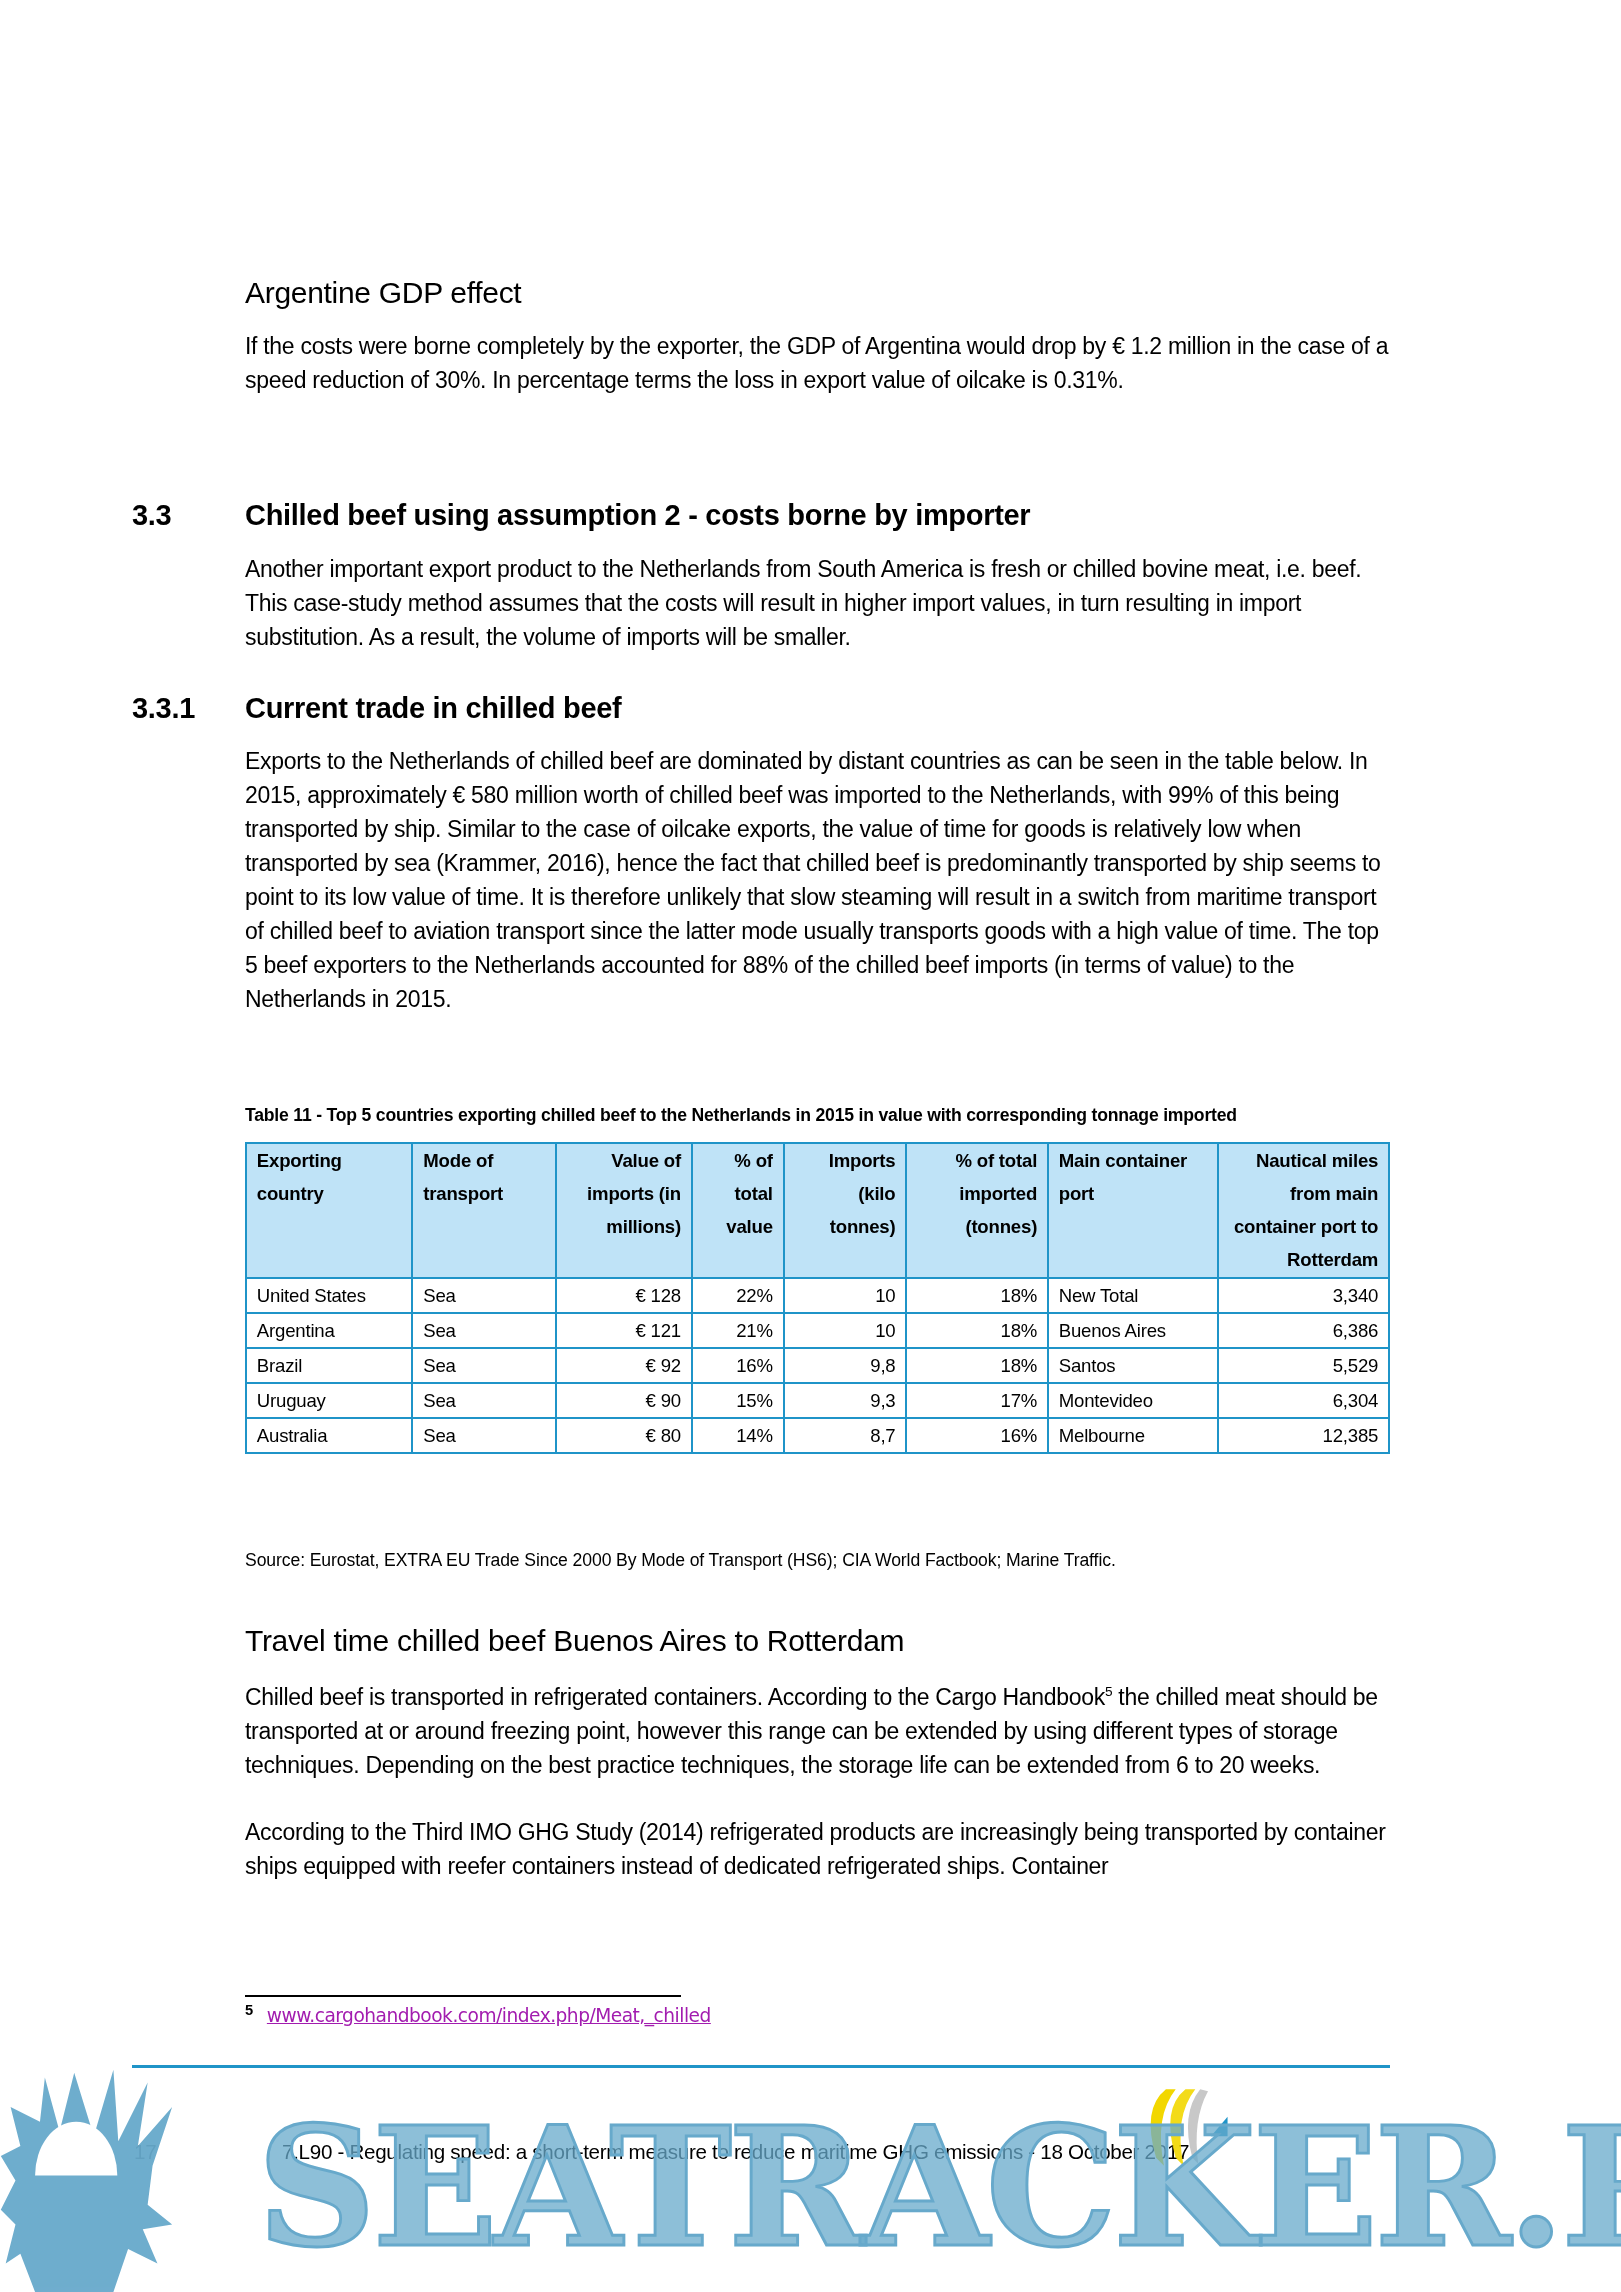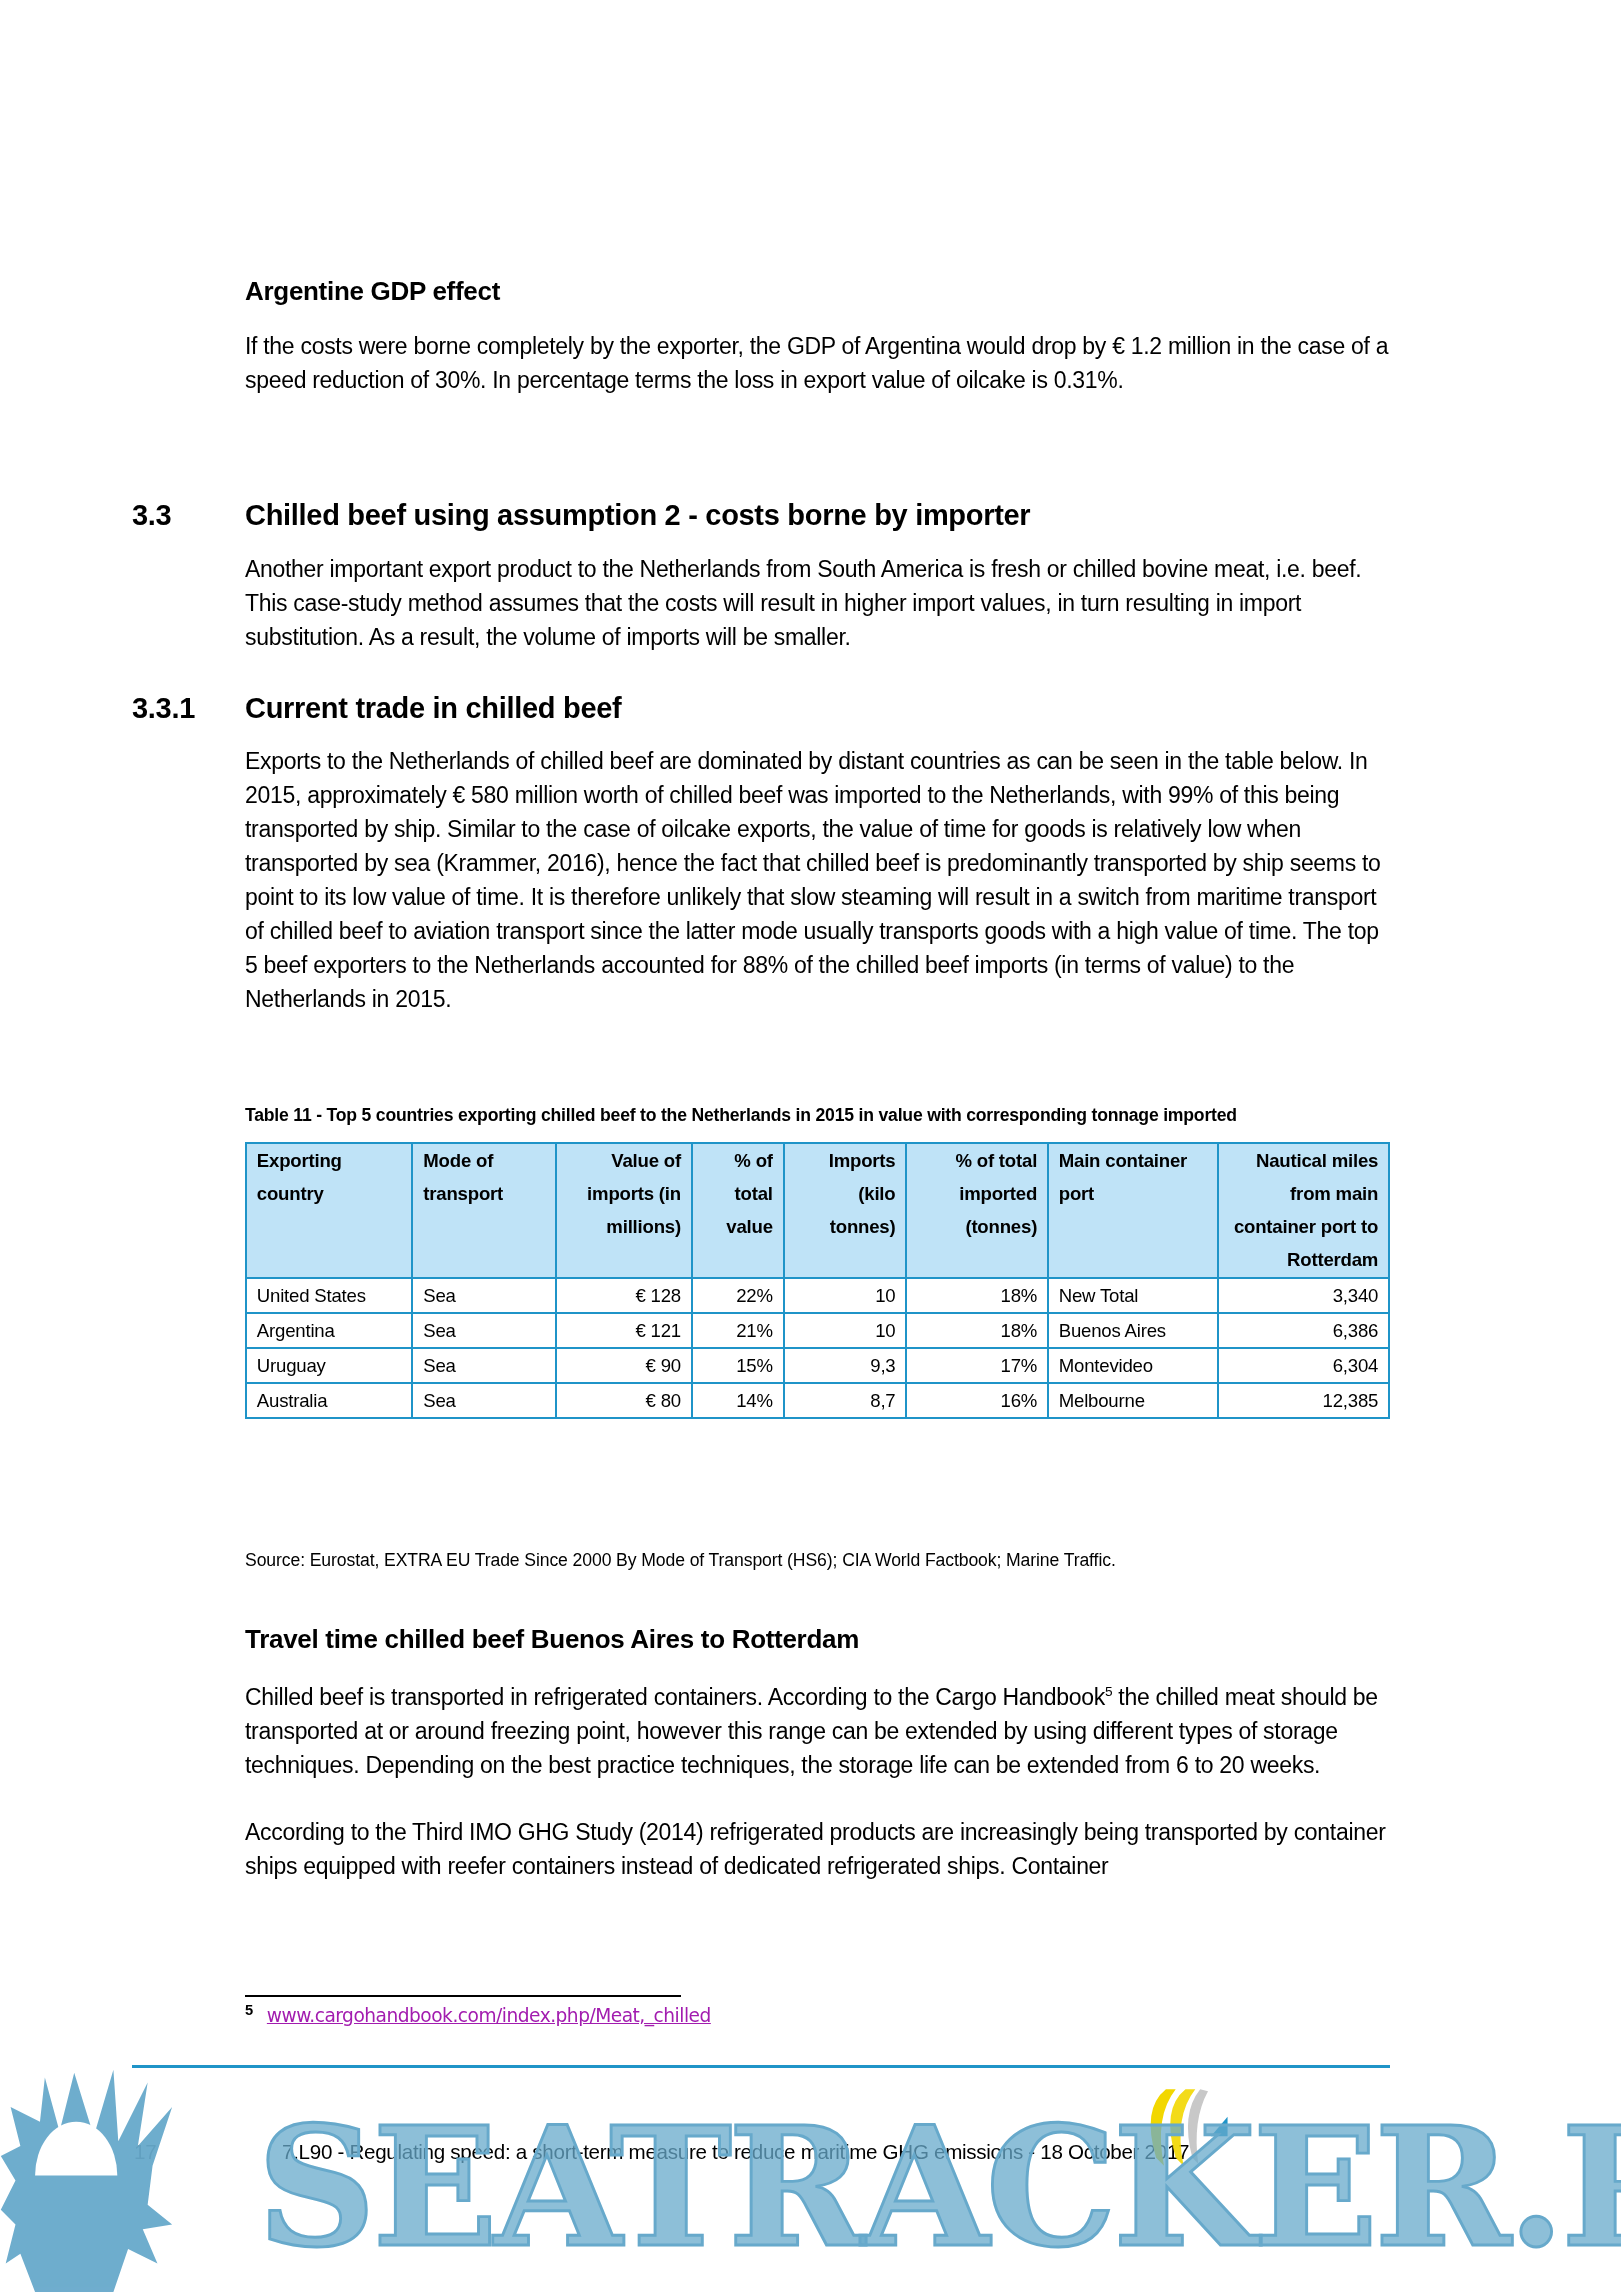--- a/index.html
+++ b/index.html
@@ -1,19 +1,19 @@
 <!DOCTYPE html>
 <html><head>
 <meta charset="utf-8">
 <style>
   html, body { margin: 0; padding: 0; background: #ffffff; }
   body { width: 1621px; height: 2293px; position: relative; overflow: hidden;
          font-family: "Liberation Sans", "DejaVu Sans", sans-serif; color: #000; }
   .abs { position: absolute; }
-  .h3 { font-size: 26px; font-weight: bold; letter-spacing: -0.3px; }
+  .h3 { font-size: 30px; font-weight: normal; letter-spacing: -0.3px; }
   .h2 { font-size: 29px; font-weight: bold; letter-spacing: -0.3px; }
   .num { position: absolute; left: 0; }
   .para { font-size: 23px; line-height: 34px; letter-spacing: -0.3px; width: 1157px; }
   .para p { margin: 0; }
   .caption { font-size: 17.6px; font-weight: bold; letter-spacing: -0.2px; }
   table.data { position: absolute; left: 245px; top: 1142px; width: 1145px;
                border-collapse: collapse; font-size: 18.6px; letter-spacing: -0.2px; }
   table.data th, table.data td { border: 2.9px solid #1f94c8; padding: 0 9.8px; vertical-align: top; }
   table.data th { background: #bfe3f7; font-weight: bold; line-height: 33px; height: 133px; font-size: 18.6px; }
   table.data td { line-height: 33px; height: 29px; }
@@ -95,20 +95,30 @@
       <td class="l">Argentina</td>
       <td class="l">Sea</td>
       <td class="r">€ 121</td>
       <td class="r">21%</td>
       <td class="r">10</td>
       <td class="r">18%</td>
       <td class="l">Buenos Aires</td>
       <td class="r">6,386</td>
     </tr>
     <tr>
+      <td class="l">Brazil</td>
+      <td class="l">Sea</td>
+      <td class="r">€ 92</td>
+      <td class="r">16%</td>
+      <td class="r">9,8</td>
+      <td class="r">18%</td>
+      <td class="l">Santos</td>
+      <td class="r">5,529</td>
+    </tr>
+    <tr>
       <td class="l">Uruguay</td>
       <td class="l">Sea</td>
       <td class="r">€ 90</td>
       <td class="r">15%</td>
       <td class="r">9,3</td>
       <td class="r">17%</td>
       <td class="l">Montevideo</td>
       <td class="r">6,304</td>
     </tr>
     <tr>

